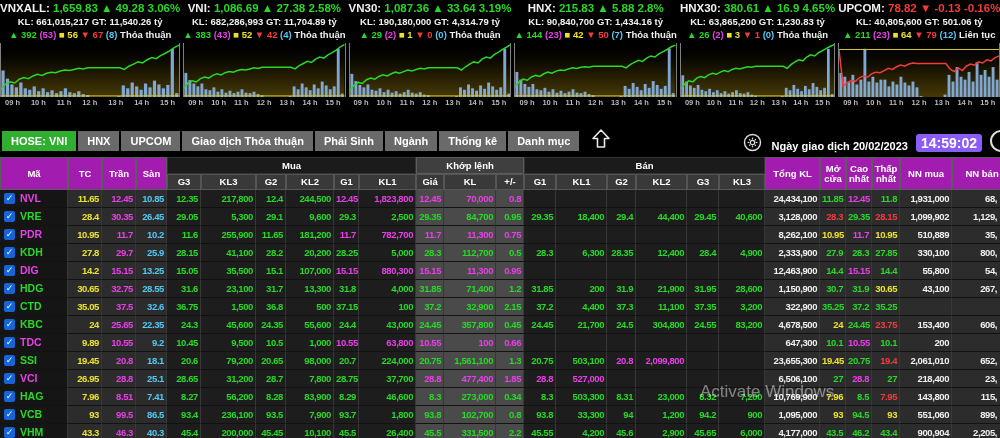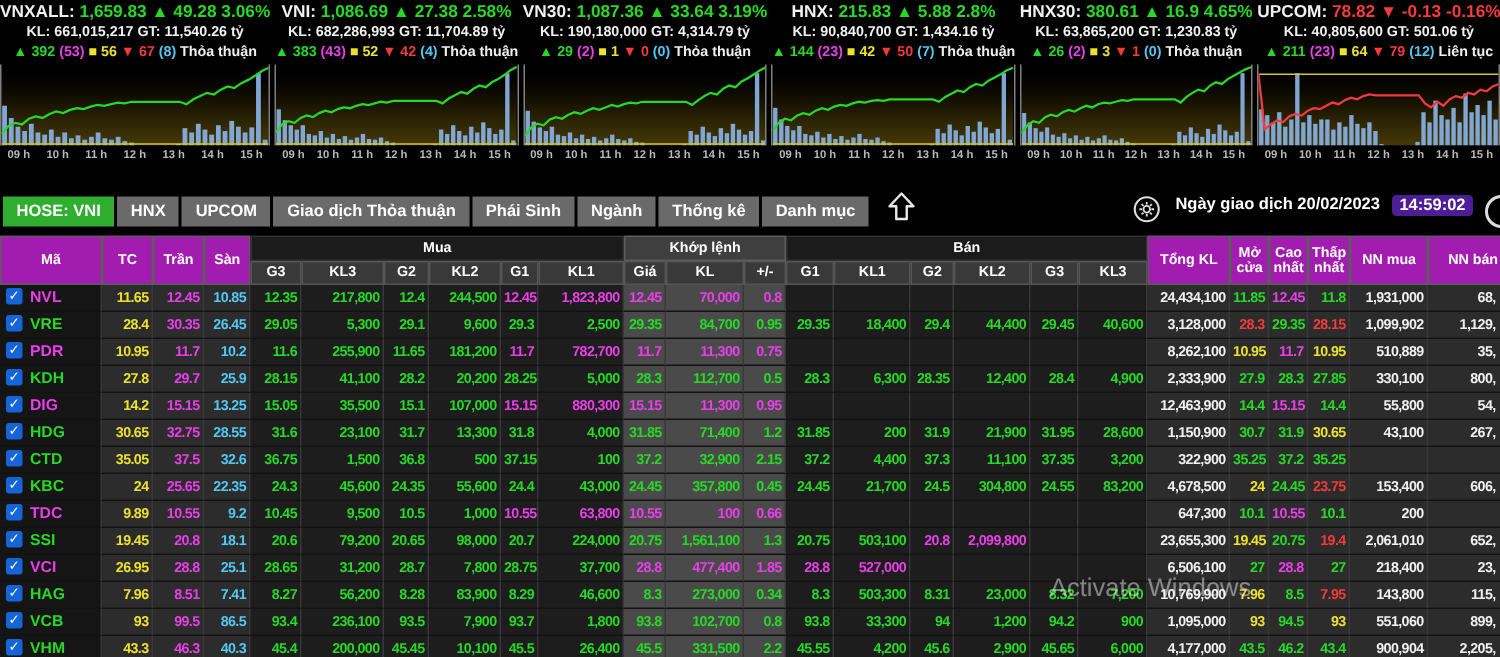--- a/index.html
+++ b/index.html
@@ -16,24 +16,24 @@
   .l2{font-size:9.5px;font-weight:bold;text-align:center;margin-top:2px;white-space:nowrap;color:#f0f0f0;}
   .l3{font-size:9.5px;font-weight:bold;text-align:center;margin-top:2px;white-space:nowrap;}
   .chart{height:54px;margin-top:3px;border-left:1px solid #808080;border-right:1px solid #808080;}
   .chart svg{display:block;width:100%;height:100%;}
   .times{display:flex;justify-content:space-between;padding:1px 5px 0 5px;font-size:7.5px;color:#b9b9b9;font-weight:bold;}
   
   #tab-bar{position:absolute;top:127px;left:0;width:1000px;height:27px;display:flex;align-items:center;padding-left:2px;box-sizing:border-box;}
   .tab{background:#6a6a6a;color:#fff;font-size:11px;font-weight:bold;padding:4px 9px;margin-right:2px;white-space:nowrap;cursor:default;}
   .tab.active{background:#2fae2f;}
   #collapse-arrow{margin-left:9px;}
-  #bar-right{margin-left:auto;display:flex;align-items:flex-start;}
+  #bar-right{margin-left:auto;display:flex;align-items:flex-end;}
   #gear-wrap{margin-right:10px;display:flex;align-items:center;}
   #date-label{font-size:11px;font-weight:bold;color:#fff;margin-right:8px;white-space:nowrap;}
-  #time-badge{font-size:11px;font-weight:bold;color:#fff;background:#4c1d95;border-radius:3px;padding:1px 5px;margin-right:8px;}
+  #time-badge{font-size:14px;font-weight:bold;color:#fff;background:#8b5cf6;border-radius:3px;padding:1px 5px;margin-right:8px;}
   #edge-circle{width:18px;height:18px;border:2px solid #ddd;border-radius:50%;margin-right:-12px;flex:0 0 auto;}
   
   #board{position:absolute;top:157px;left:0;width:1000px;height:281px;overflow:hidden;}
   table{border-collapse:separate;border-spacing:0;table-layout:fixed;width:1012px;}
   col.ma{background:#151515;} col.ref{background:#2c2c2c;} col.buy{background:#1d1d1d;}
   col.match{background:#4a4a4a;} col.sell{background:#1d1d1d;} col.right{background:#2c2c2c;}
   th{font-size:9.5px;line-height:10px;font-weight:bold;color:#fff;text-align:center;padding:1px;box-sizing:border-box;}
   th.single{background:#a21caf;border:1px solid #5c5c5c;}
   th.gdark{background:#1b1b1b;border:1px solid #333;height:17px;}
   th.ggray{background:#3f3f3f;border:1px solid #5c5c5c;height:17px;}

